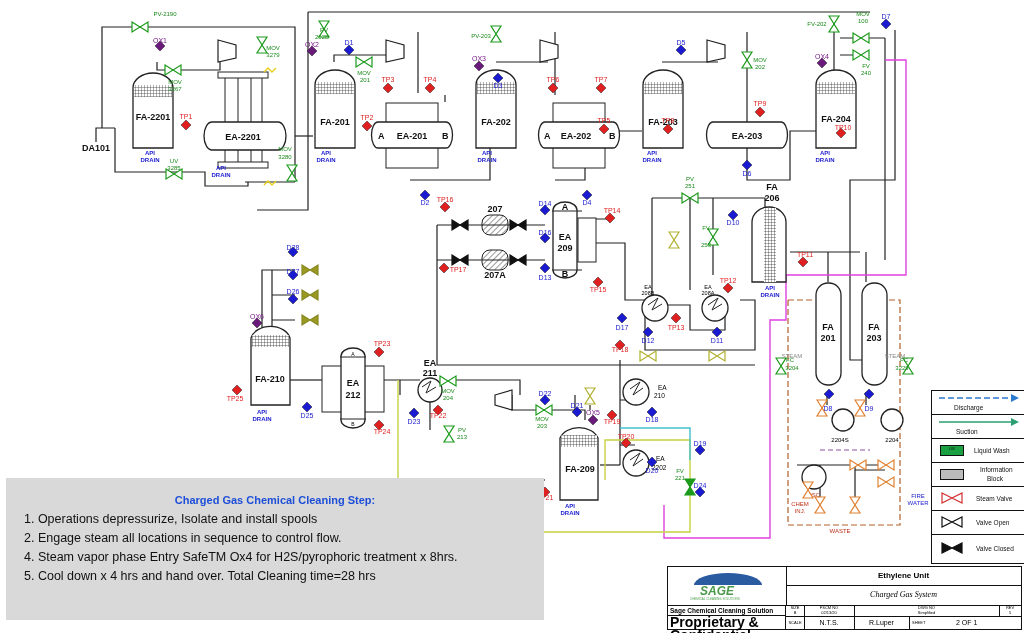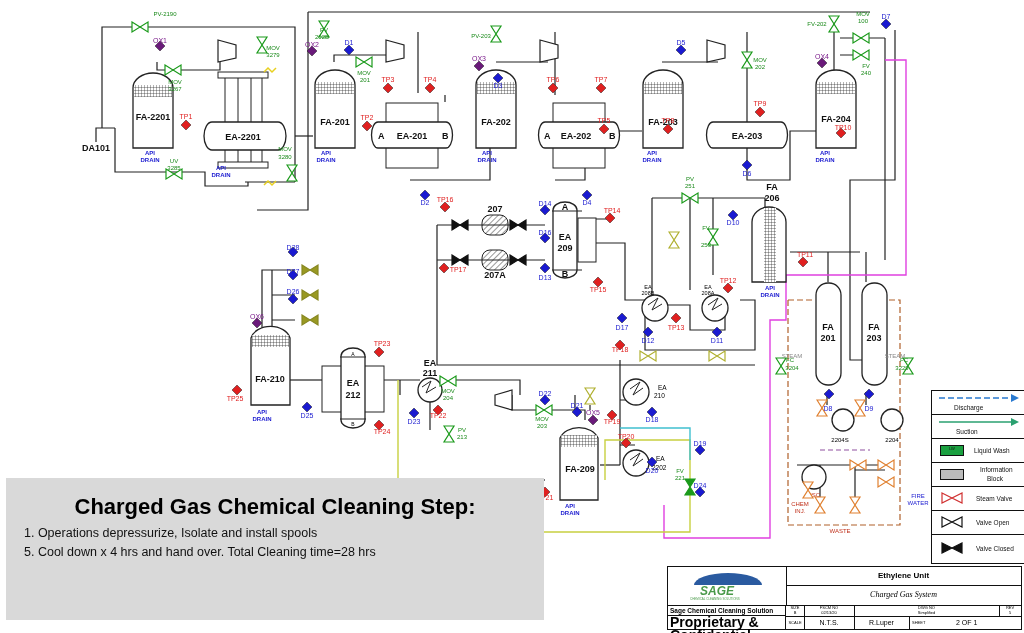--- a/index.html
+++ b/index.html
@@ -9,21 +9,21 @@
 .lbl{font-size:9px;font-weight:bold;fill:#111;}
 .tp{font-size:7px;fill:#e02020;}
 .dr{font-size:7px;fill:#1a1ad0;}
 .ox{font-size:7px;fill:#7a1a8a;}
 .vl{font-size:6px;fill:#1b8a1b;}
 .api{font-size:6px;fill:#1a1ad0;font-weight:bold;}
 .org{font-size:6px;fill:#c0301a;}
 .blu{font-size:6px;fill:#1a1ad0;}
 .gry{font-size:6px;fill:#888;}
 #notes{position:absolute;left:6px;top:478px;width:538px;height:142px;background:#d9d9d9;}
-#notes h2{margin:16px 0 4px 0;text-align:center;font-size:22px;font-weight:bold;color:#000000;}
+#notes h2{margin:16px 0 4px 0;text-align:center;font-size:11px;font-weight:bold;color:#1d4ed8;}
 #notes .ln{font-size:12.5px;line-height:19px;padding-left:18px;color:#111;}
 #legend{position:absolute;left:931px;top:390px;width:92px;height:172px;border:1px solid #111;background:#fff;}
 #legend .row{border-bottom:1px solid #111;height:23px;position:relative;font-size:6.5px;color:#111;}
 #legend .row:last-child{border-bottom:none;}
 #tblock{position:absolute;left:667px;top:566px;width:353px;height:62px;border:1px solid #111;background:#fff;font-size:7px;}
 </style>
 </head>
 <body>
 
 <svg id="pfd" width="1024" height="633" viewBox="0 0 1024 633">
@@ -682,20 +682,22 @@
       <text x="800" y="513" text-anchor="middle" class="org">INJ.</text>
       <text x="840" y="533" text-anchor="middle" class="org">WASTE</text>
       <text x="918" y="498" text-anchor="middle" class="blu">FIRE</text>
       <text x="918" y="505" text-anchor="middle" class="blu">WATER</text>
     </g>
 </svg>
 
 <div id="notes">
   <h2>Charged Gas  Chemical Cleaning Step:</h2>
   <div class="ln">1. Operations depressurize, Isolate and install spools</div>
+  <div class="ln">2. Engage steam all locations in sequence to control flow.</div>
+  <div class="ln">4. Steam vapor phase Entry SafeTM Ox4 for H2S/pyrophoric treatment x 8hrs.</div>
   <div class="ln">5. Cool down x 4 hrs and hand over. Total Cleaning time=28 hrs</div>
 </div>
 
 <div id="legend">
   <div class="row">
     <svg width="90" height="10" style="position:absolute;left:1px;top:2px">
         <path d="M6 5 H78" stroke="#2a7ad0" stroke-width="1.5" stroke-dasharray="6 3"></path>
         <path d="M78 1 L86 5 L78 9Z" fill="#2a7ad0"></path>
       </svg>
     <span style="position:absolute;left:22px;top:13px">Discharge</span>

